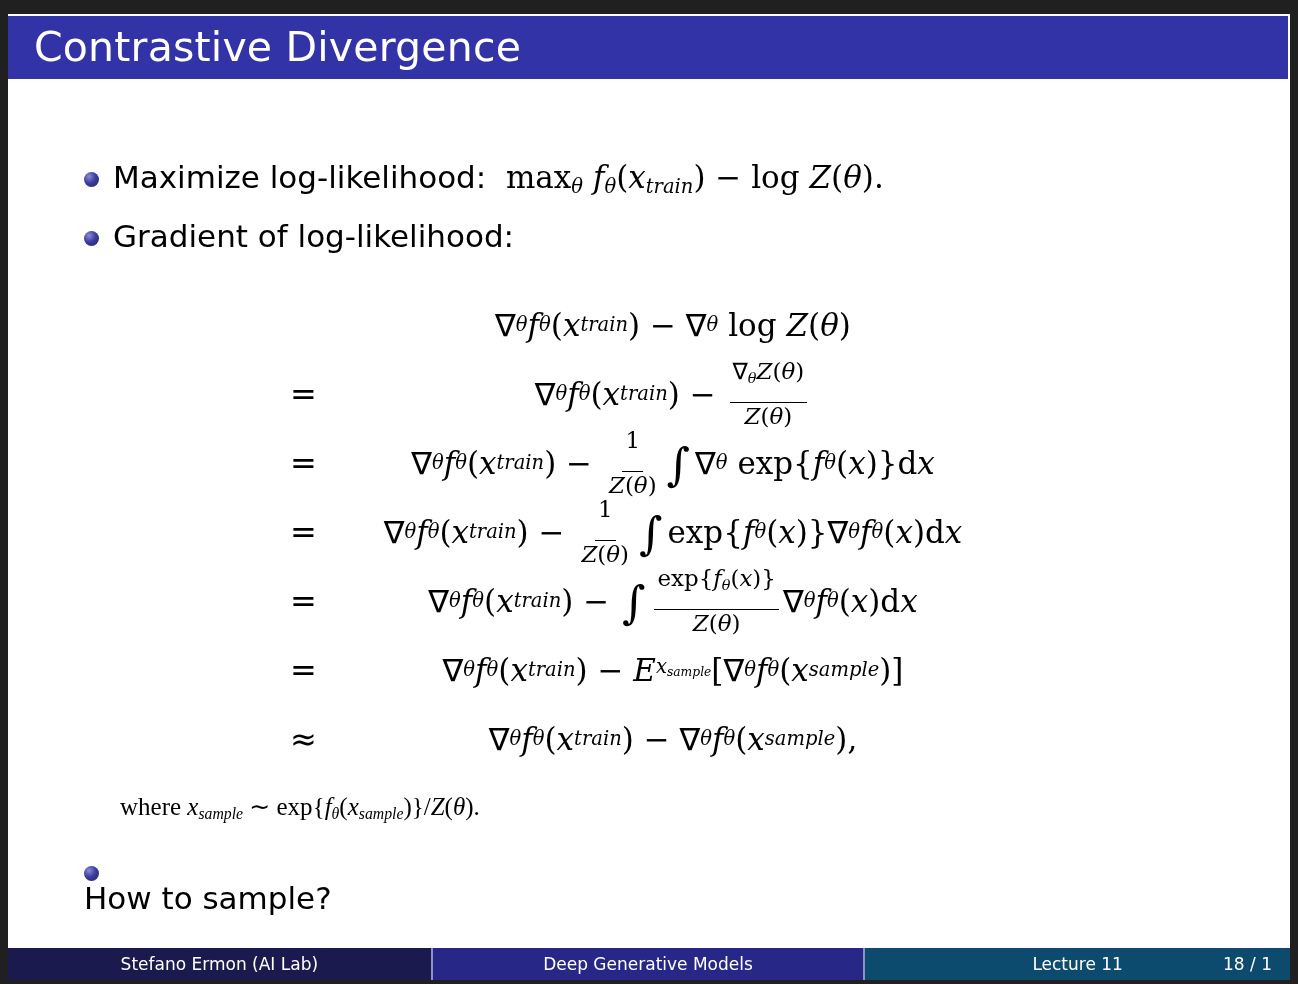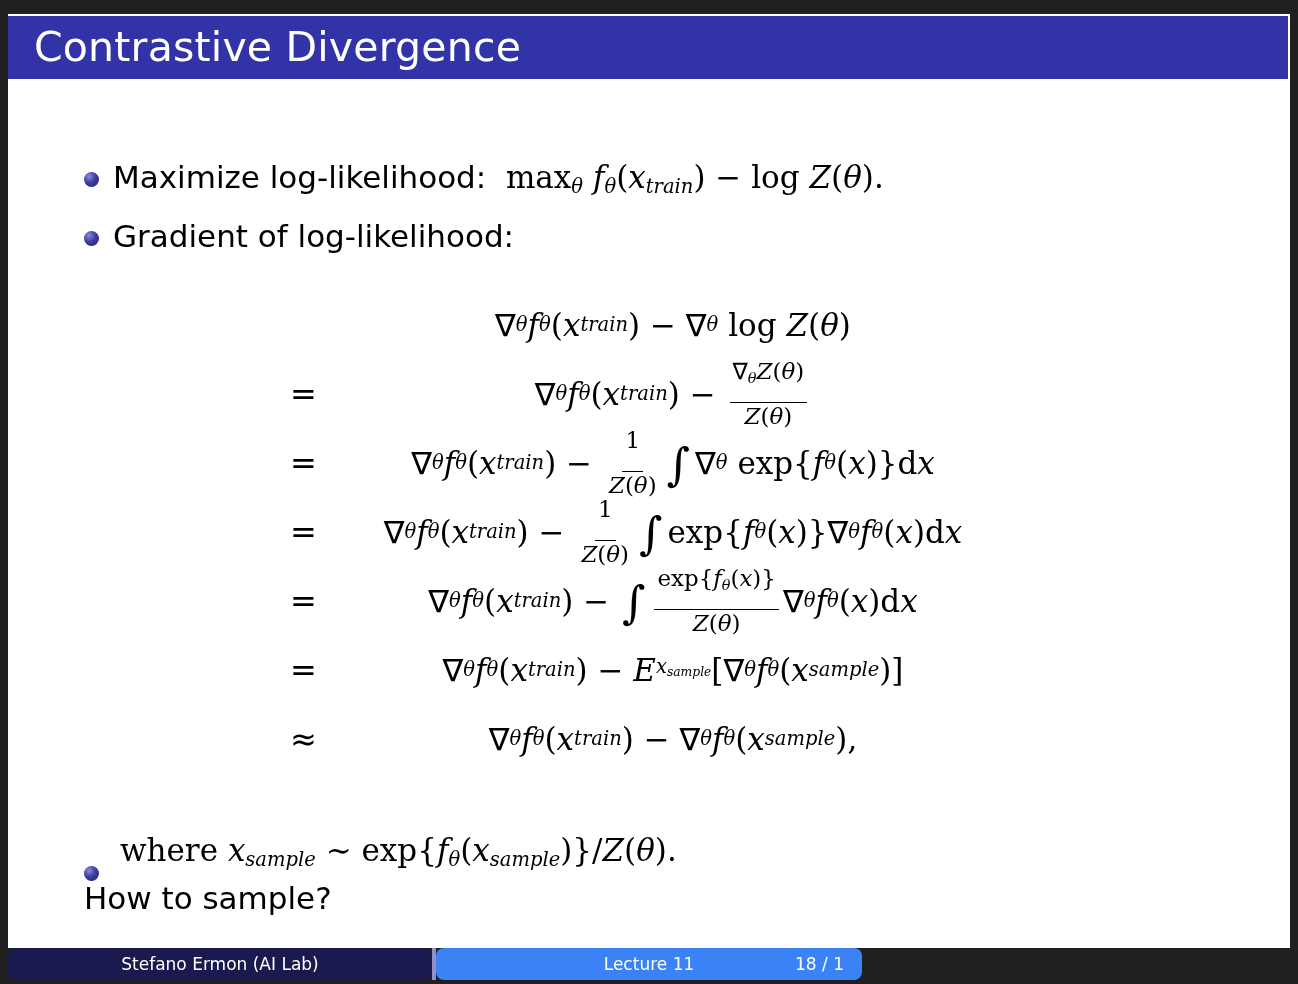--- a/index.html
+++ b/index.html
@@ -155,50 +155,50 @@
     font-family: "DejaVu Serif", serif;
     font-style: italic;
     margin: 0 5px 0 3px;
     position: relative;
     top: 2px;
   }
 
   .where-line {
     position: absolute;
     left: 112px;
-    top: 730px;
-    font-size: 31px;
+    top: 690px;
+    font-size: 25px;
     white-space: nowrap;
+    font-family: Liberation Serif, serif;
   }
 
   
   .footer {
     position: absolute;
     left: 8px;
     top: 948px;
     width: 1282px;
     height: 32px;
     display: flex;
   }
   .f-seg {
     height: 32px;
     display: flex;
     align-items: center;
     justify-content: center;
     color: #ffffff;
     font-size: 17px;
     font-family: "DejaVu Sans", sans-serif;
     white-space: nowrap;
-    border-radius: 8px;
   }
   .f1 { width: 424px; background: #1a1a4f; }
   .f2 { width: 432px; background: #272787; }
   .f3 {
     width: 426px;
-    background: #3b82f6;
+    background: #0c4a6e;
     justify-content: flex-end;
     padding-right: 0;
     position: relative;
   }
   .f3 .lecture { position: absolute; left: 50%; transform: translateX(-50%); }
   .f3 .pageno { position: absolute; right: 18px; }
   .f-sep {
     width: 2px;
     height: 32px;
     background: #9090c8;
@@ -302,20 +302,21 @@
     <div class="bullet-row" id="b3">
       <span class="bullet-dot"></span>
       <span class="bullet-text">How to sample?</span>
     </div>
 
   </div>
 
   <div class="footer">
     <div class="f-seg f1">Stefano Ermon  (AI Lab)</div>
     <div class="f-sep"></div>
+    <div class="f-seg f2">Deep Generative Models</div>
     <div class="f-sep"></div>
     <div class="f-seg f3">
       <span class="lecture">Lecture 11</span>
       <span class="pageno">18 / 1</span>
     </div>
   </div>
 
 </div>
 
 </body></html>

